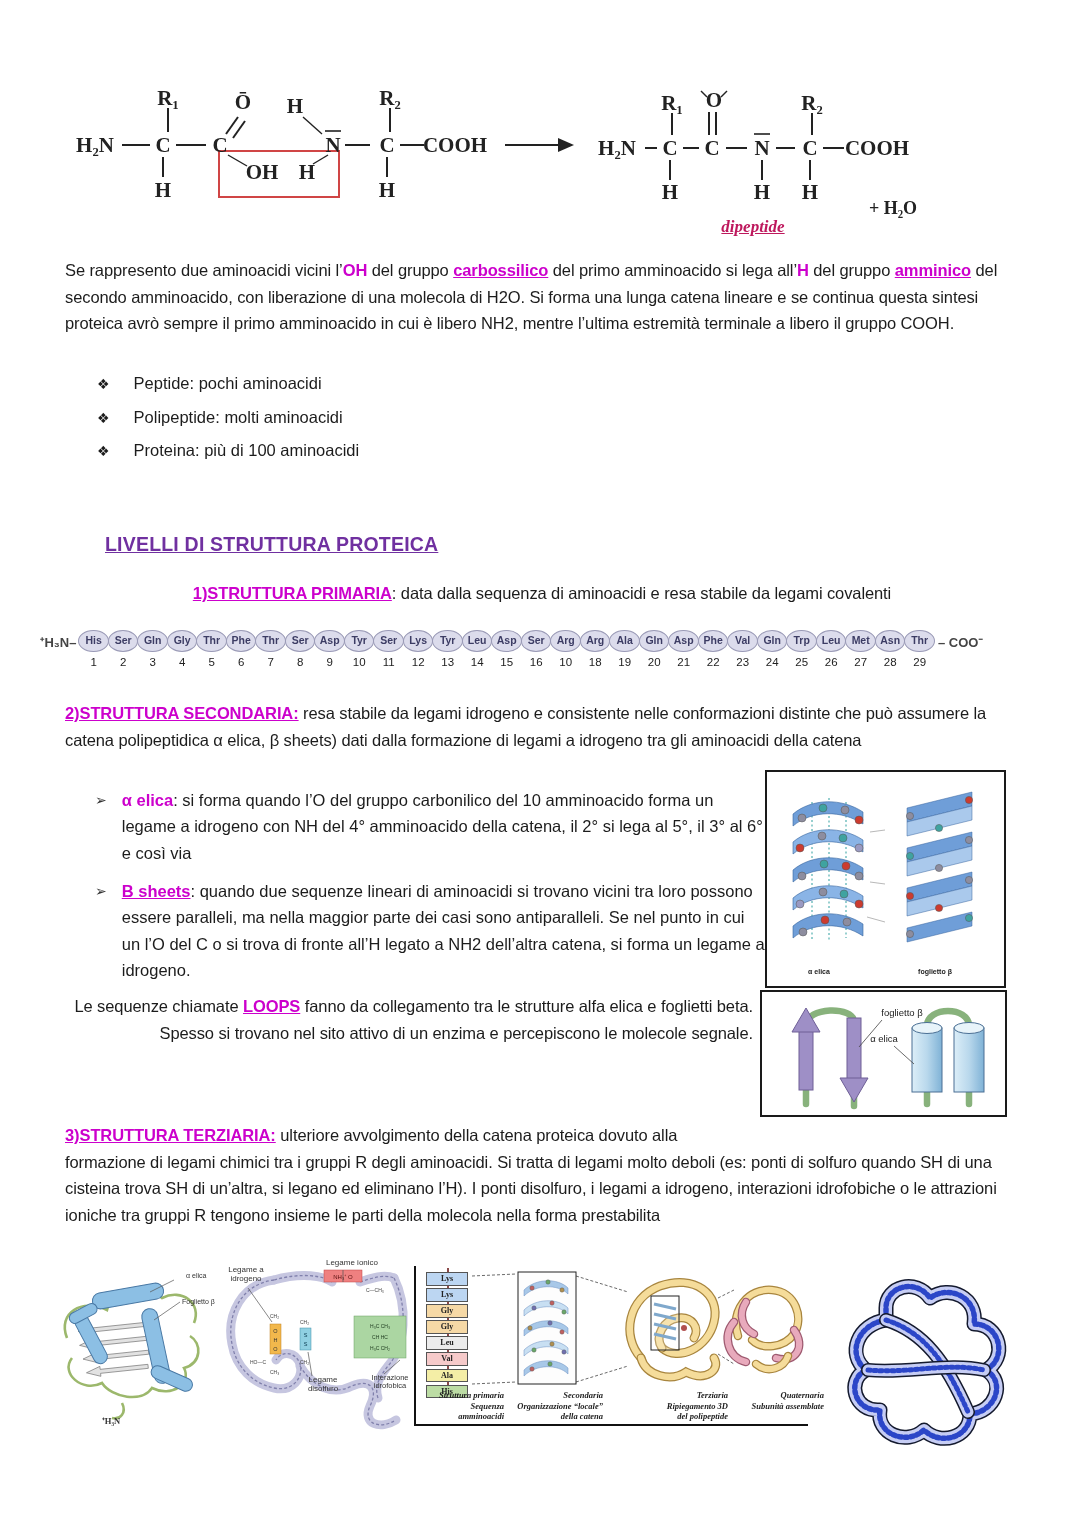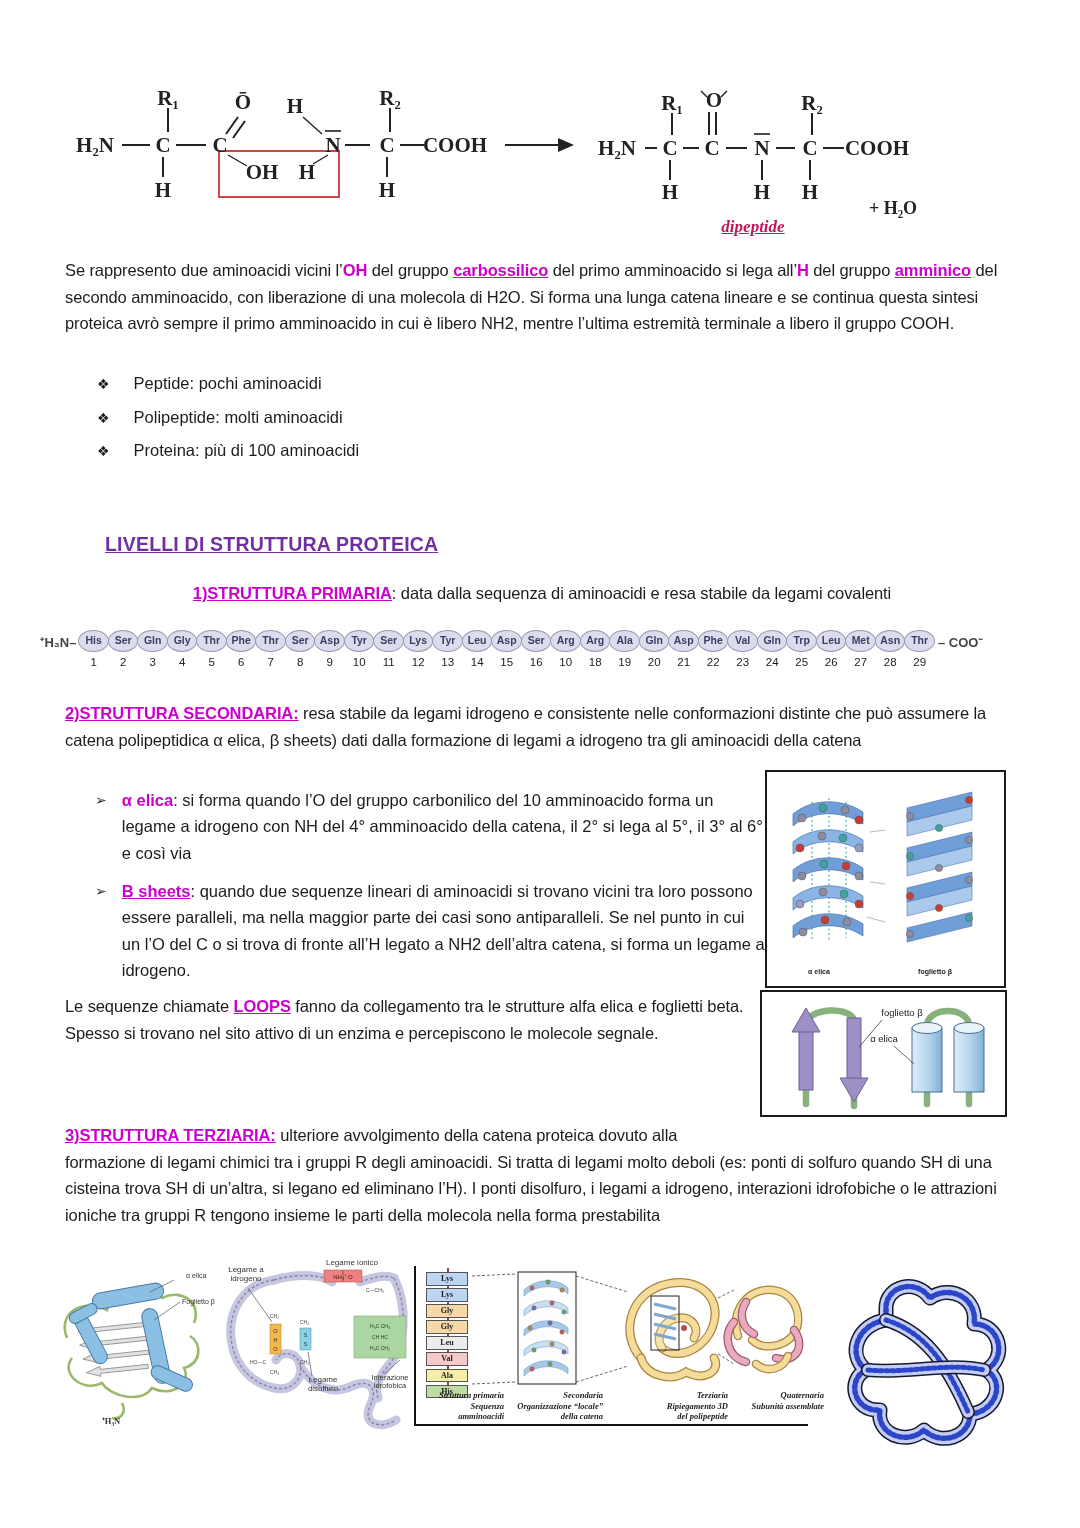--- a/index.html
+++ b/index.html
@@ -335,21 +335,21 @@
       <g stroke="#888" stroke-width="0.6">
         <line x1="103" y1="60" x2="118" y2="58"></line>
           <line x1="103" y1="110" x2="118" y2="112"></line>
         <line x1="100" y1="145" x2="118" y2="150"></line>
       </g>
       <text x="52" y="202" font-size="7" font-weight="bold" fill="#222" text-anchor="middle">α elica</text>
       <text x="168" y="202" font-size="7" font-weight="bold" fill="#222" text-anchor="middle">foglietto β</text>
     </svg>
   </div>
 
-  <div class="para" style="left:65px;top:993px;width:688px;"><span>Le sequenze chiamate </span><span class="seg-mu">LOOPS</span><span> fanno da collegamento tra le strutture alfa elica e foglietti beta. Spesso si trovano nel sito attivo di un enzima e percepiscono le molecole segnale.</span></div>
+  <div class="para" style="left:65px;top:993px;width:688px;text-align:right;"><span>Le sequenze chiamate </span><span class="seg-mu">LOOPS</span><span> fanno da collegamento tra le strutture alfa elica e foglietti beta. Spesso si trovano nel sito attivo di un enzima e percepiscono le molecole segnale.</span></div>
 
   <div class="figbox" style="left:760px;top:990px;width:243px;height:123px;">
     <svg width="239" height="119" viewBox="0 0 239 119">
       <defs>
         <linearGradient id="cylg" x1="0" y1="0" x2="1" y2="0">
           <stop offset="0" stop-color="#dceef8"></stop>
             <stop offset="0.5" stop-color="#b9d8ec"></stop>
           <stop offset="1" stop-color="#7fb2d6"></stop>
         </linearGradient>
       </defs>

